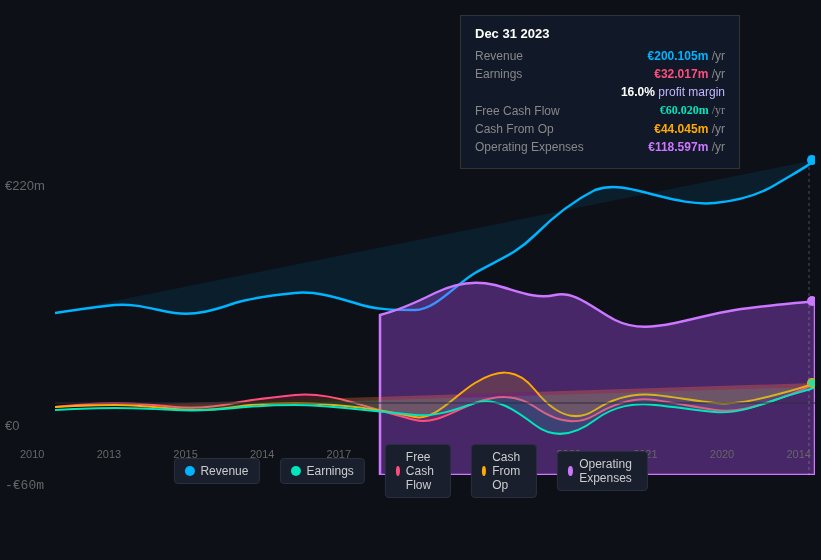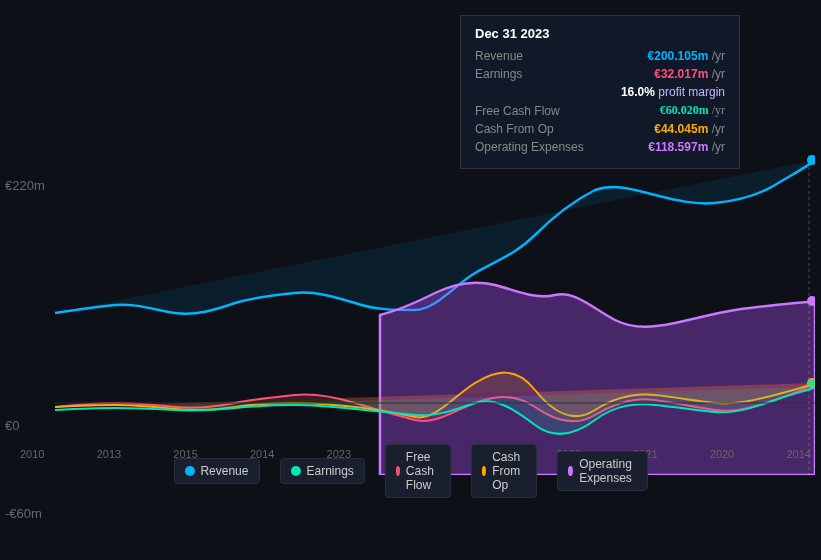--- a/index.html
+++ b/index.html
@@ -77,21 +77,21 @@
     .y-label {
       position: absolute;
       color: #666;
       font-size: 13px;
       left: 5px;
       margin-top: 20px;
     }
 
     .y-label-220 { top: 158px; }
     .y-label-0 { top: 398px; }
-    .y-label-neg60 { top: 486px; }
+    .y-label-neg60 { top: 458px; font-family: Liberation Mono, monospace; }
 
     
     .x-axis {
       position: absolute;
       bottom: 48px;
       left: 20px;
       right: 10px;
       display: flex;
       justify-content: space-between;
     }
@@ -224,21 +224,21 @@
     <circle cx="757" cy="146" r="5" fill="#cc77ff"></circle>
     <circle cx="757" cy="228" r="5" fill="#ffaa00"></circle>
     <circle cx="757" cy="228" r="4" fill="#00e5bb" opacity="0.8"></circle>
   </svg>
 
   <div class="x-axis">
     <span class="x-label">2010</span>
     <span class="x-label">2013</span>
     <span class="x-label">2015</span>
     <span class="x-label">2014</span>
-    <span class="x-label">2023</span>
+    <span class="x-label">2017</span>
     <span class="x-label">2018</span>
     <span class="x-label">2019</span>
     <span class="x-label">2020</span>
     <span class="x-label">2021</span>
     <span class="x-label">2020</span>
     <span class="x-label">2014</span>
   </div>
 
   <div class="legend">
     <div class="legend-item">

